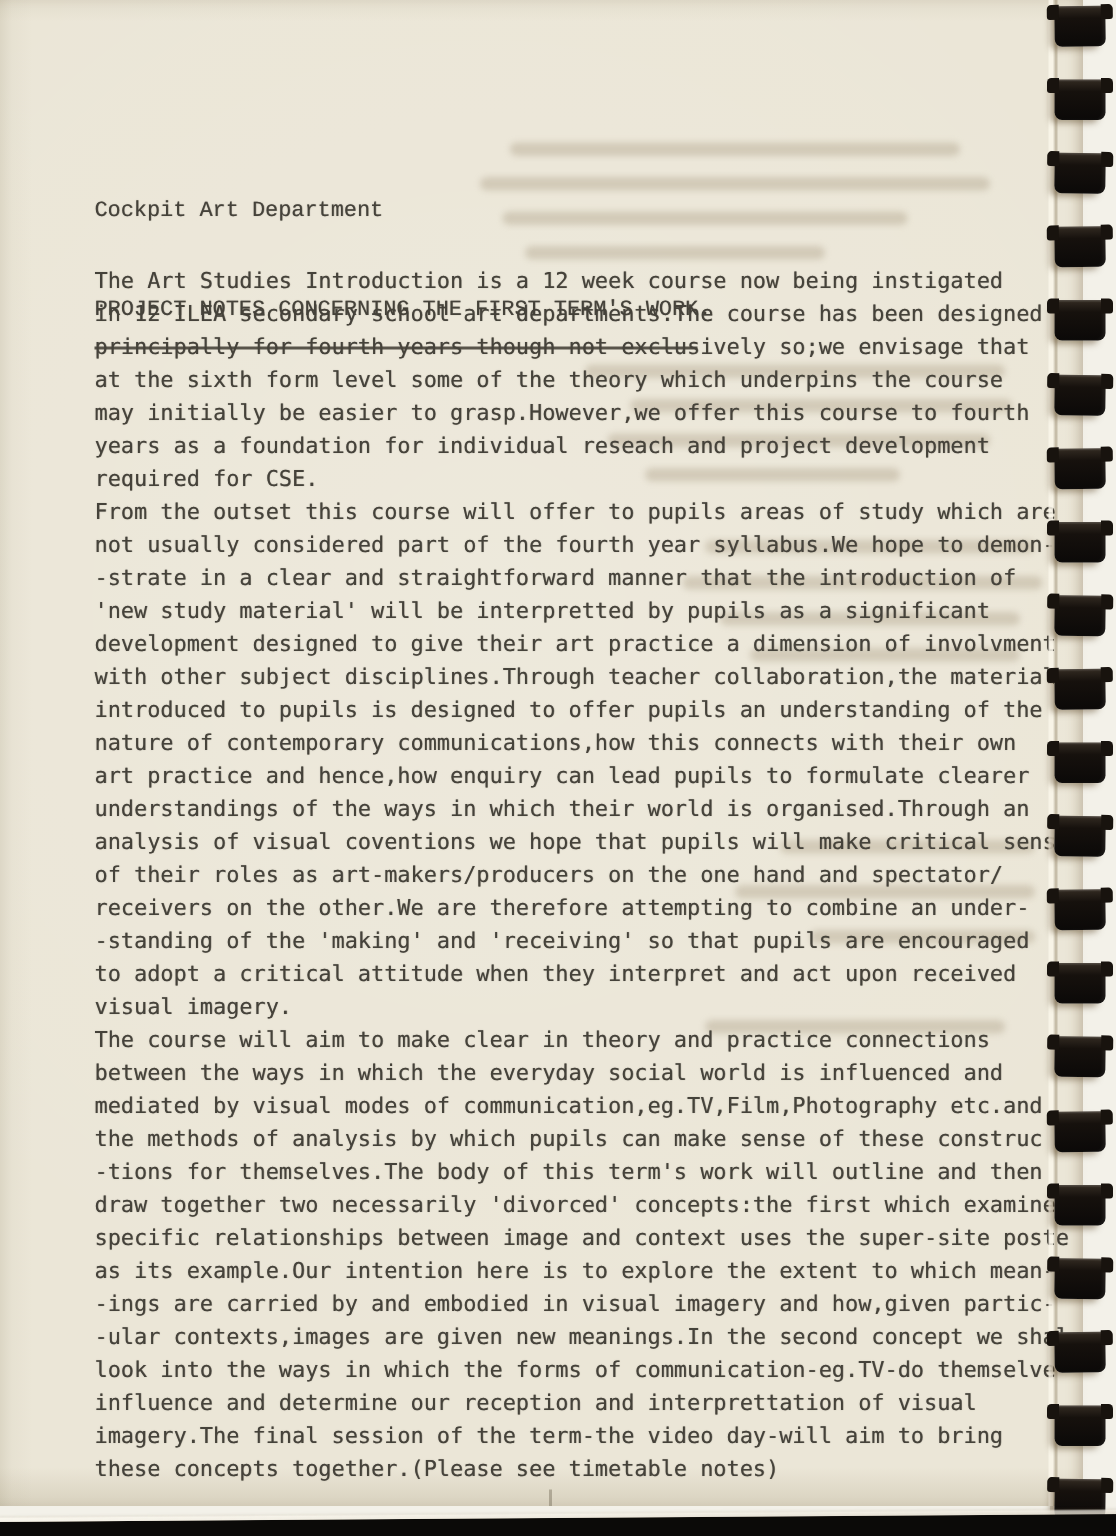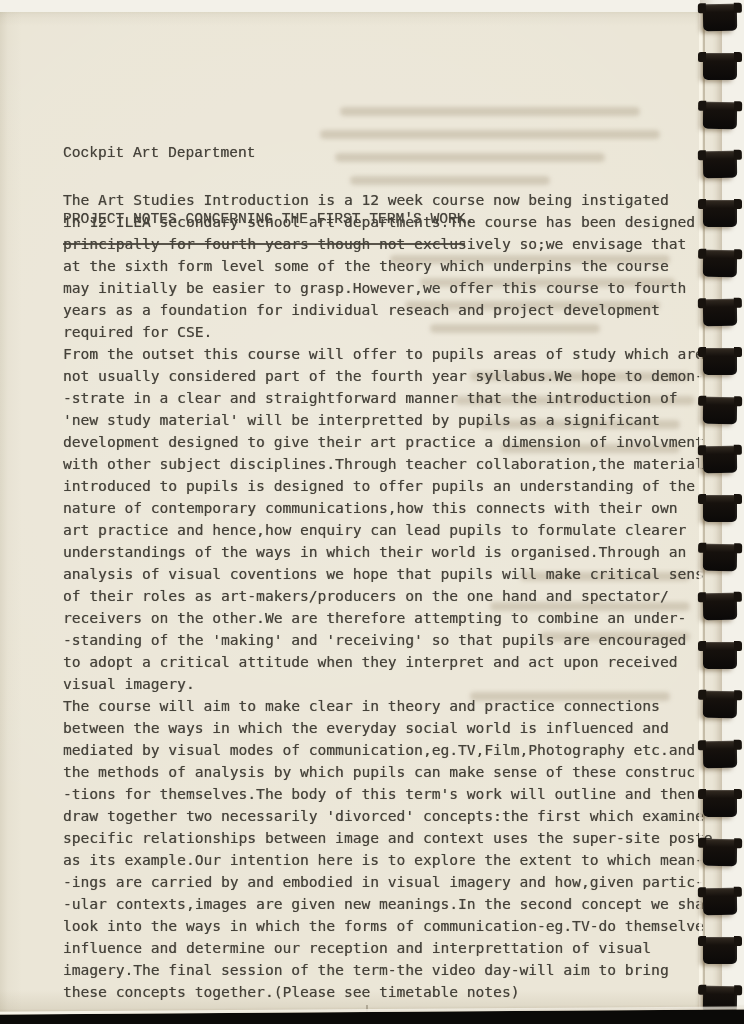--- a/index.html
+++ b/index.html
@@ -8,21 +8,21 @@
     background:#f3f1e9;
     font-family:"Liberation Mono","DejaVu Sans Mono",monospace;
   }
   
   .under-shadow{
     position:absolute;top:0;bottom:0;left:700px;width:44px;
     background:linear-gradient(90deg,rgba(120,100,70,0.22),rgba(120,100,70,0.04) 14px,rgba(0,0,0,0) 26px);
     pointer-events:none;
   }
   .page{
-    position:absolute;left:0;top:12px;width:722px;height:1004px;overflow:hidden;
+    position:absolute;left:0;top:0;width:722px;height:1004px;overflow:hidden;
     background:
       radial-gradient(120% 90% at 45% 40%, rgba(255,255,255,0.12), rgba(0,0,0,0) 60%),
       linear-gradient(90deg, rgba(150,140,110,0.18) 0px, rgba(150,140,110,0.05) 8px, rgba(0,0,0,0) 22px),
       linear-gradient(180deg, rgba(150,140,110,0.10) 0px, rgba(0,0,0,0) 14px),
       linear-gradient(0deg, rgba(140,125,90,0.20) 0px, rgba(0,0,0,0) 26px),
       #ebe6d7;
     box-shadow: inset -7px 0 9px -5px rgba(120,100,70,0.40);
   }
   
   .edge-highlight{

